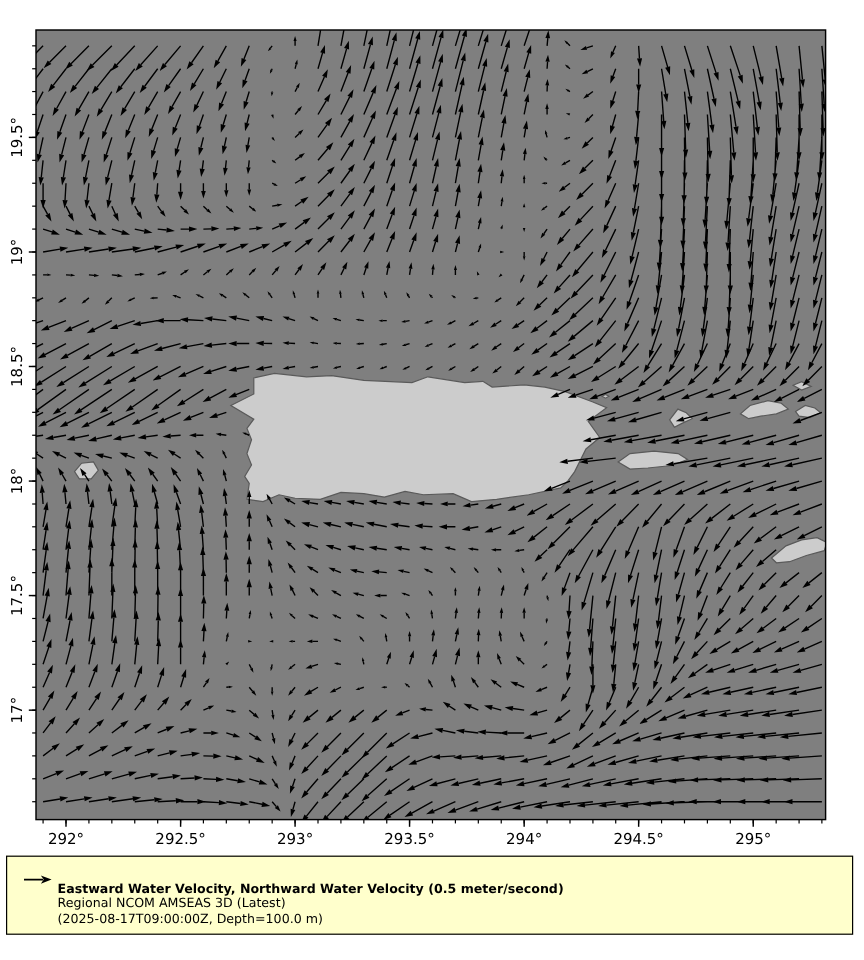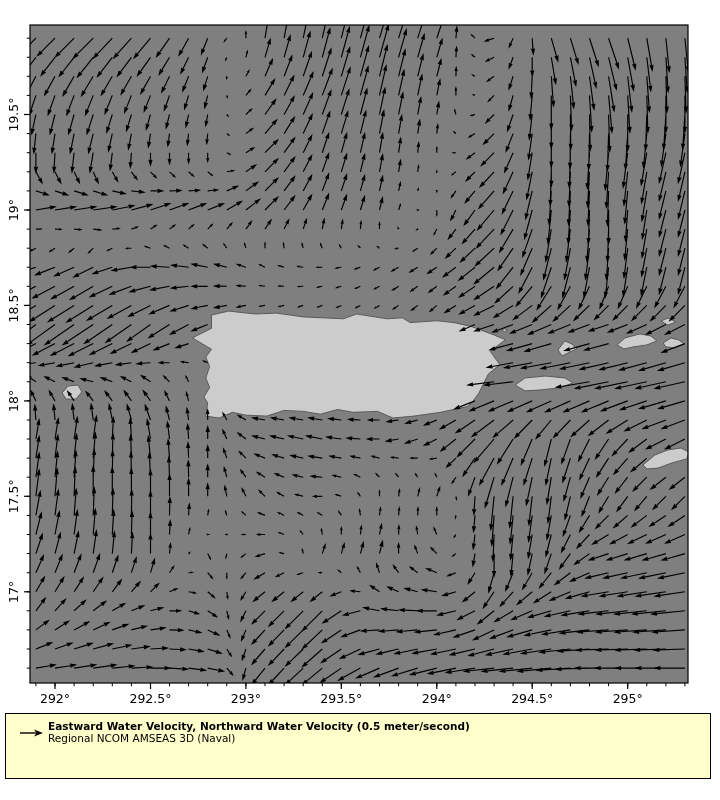--- a/index.html
+++ b/index.html
@@ -2,21 +2,21 @@
 <html><head>
 <meta charset="utf-8">
 <style>
   html,body{margin:0;padding:0;background:#ffffff;}
   .figure{position:relative;width:720px;height:800px;background:#ffffff;overflow:hidden;
           font-family:"DejaVu Sans",sans-serif;}
   #plot{position:absolute;left:0;top:0;}
   .legend{position:absolute;left:5px;top:713px;width:706px;height:66px;background:#ffffcc;
           border:1.3px solid #000;box-sizing:border-box;display:flex;align-items:flex-start;}
   .leg-arrow{margin:14px 3px 0 13px;flex:0 0 auto;}
-  .leg-text{padding-top:6px;line-height:12.4px;color:#000;}
+  .leg-text{padding-top:21px;line-height:12.4px;color:#000;}
   .leg-title{font-size:10.5px;font-weight:bold;}
   .leg-line{font-size:10.5px;}
 </style>
 </head>
 <body>
 
 <div class="figure">
   <svg id="plot" width="720" height="800">
       <rect x="30" y="25" width="658" height="658" fill="#7f7f7f"></rect>
       <defs>
@@ -142,16 +142,17 @@
         <text transform="translate(18,114.5) rotate(-90)" text-anchor="middle">19.5°</text>
       </g>
     </svg>
   <div class="legend">
     <svg class="leg-arrow" width="26" height="10">
       <path d="M1,5 L17,5" stroke="#000" stroke-width="1.4" fill="none"></path>
       <path d="M24,5 L15,1.6 L17.5,5 L15,8.4 Z" fill="#000"></path>
     </svg>
     <div class="leg-text">
       <div class="leg-title">Eastward Water Velocity, Northward Water Velocity (0.5 meter/second)</div>
-      <div class="leg-line">Regional NCOM AMSEAS 3D (Naval)</div>
+      <div class="leg-line">Regional NCOM AMSEAS 3D (Latest)</div>
+      <div class="leg-line">(2025-08-17T09:00:00Z, Depth=100.0 m)</div>
     </div>
   </div>
 </div>
 
 </body></html>

